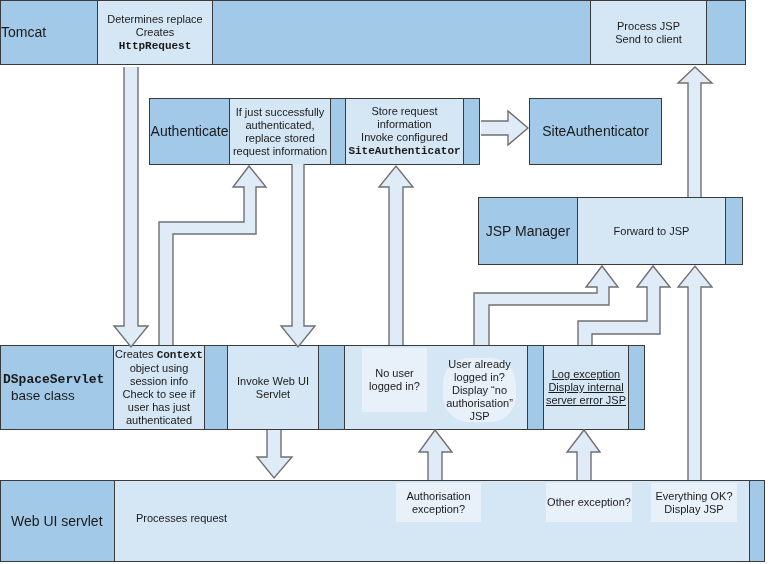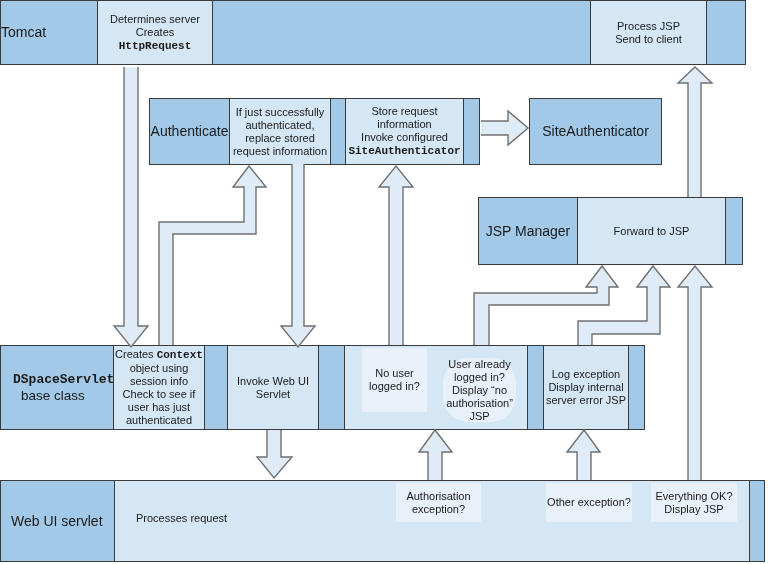--- a/index.html
+++ b/index.html
@@ -30,21 +30,21 @@
 <body>
 
 <div id="canvas">
 
   <div class="bar" style="left:0;top:2;width:746px;height:65px;">
     <div class="cell med leftal" style="left:0;width:97px;">
       <span class="lane-label">Tomcat</span>
     </div>
     <div class="cell lt" style="left:97px;width:115px;">
       <div>
-        <div><span>Determines server</span></div>
+        <div><span>Determines replace</span></div>
         <div><span>Creates </span><span class="code">HttpRequest</span></div>
       </div>
     </div>
     <div class="cell med" style="left:212px;width:378px;"></div>
     <div class="cell lt" style="left:590px;width:116px;">
       <div class="ml">Process JSP
 Send to client</div>
     </div>
     <div class="cell med lastc" style="left:706px;right:0;"></div>
   </div>
@@ -78,21 +78,21 @@
     <div class="cell med" style="left:0;width:99px;">
       <span class="lane-label">JSP Manager</span>
     </div>
     <div class="cell lt" style="left:99px;width:148px;">
       <span>Forward to JSP</span>
     </div>
     <div class="cell med lastc" style="left:247px;right:0;"></div>
   </div>
 
   <div class="bar" style="left:0;top:345px;width:645px;height:85px;">
-    <div class="cell med leftal" style="left:0;width:113px;padding-left:12px;">
+    <div class="cell med leftal" style="left:0;width:113px;padding-left:2px;">
       <div>
         <div class="bigcode">DSpaceServlet</div>
         <div class="dsl">base class</div>
       </div>
     </div>
     <div class="cell lt" style="left:113px;width:91px;">
       <div>
         <div><span>Creates </span><span class="code">Context</span></div>
         <div class="ml">object using
 session info
@@ -110,21 +110,21 @@
     <div class="cell lt" style="left:344px;width:183px;">
       <div class="patch ml" style="left:17px;top:2px;width:65px;height:64px;">No user
 logged in?</div>
       <div class="patch ml" style="left:98px;top:12px;width:73px;height:64px;border-radius:26px;">User already
 logged in?
 Display “no
 authorisation”
 JSP</div>
     </div>
     <div class="cell med" style="left:527px;width:16px;"></div>
-    <div class="cell lt" style="left:543px;width:85px;">
+    <div class="cell lt" style="left:543px;width:85px;text-decoration:underline;">
       <div class="ml">Log exception
 Display internal
 server error JSP</div>
     </div>
     <div class="cell med lastc" style="left:628px;right:0;"></div>
   </div>
 
   <div class="bar" style="left:0;top:480px;width:765px;height:82px;">
     <div class="cell med leftal" style="left:0;width:114px;padding-left:10px;">
       <span class="lane-label">Web UI servlet</span>

